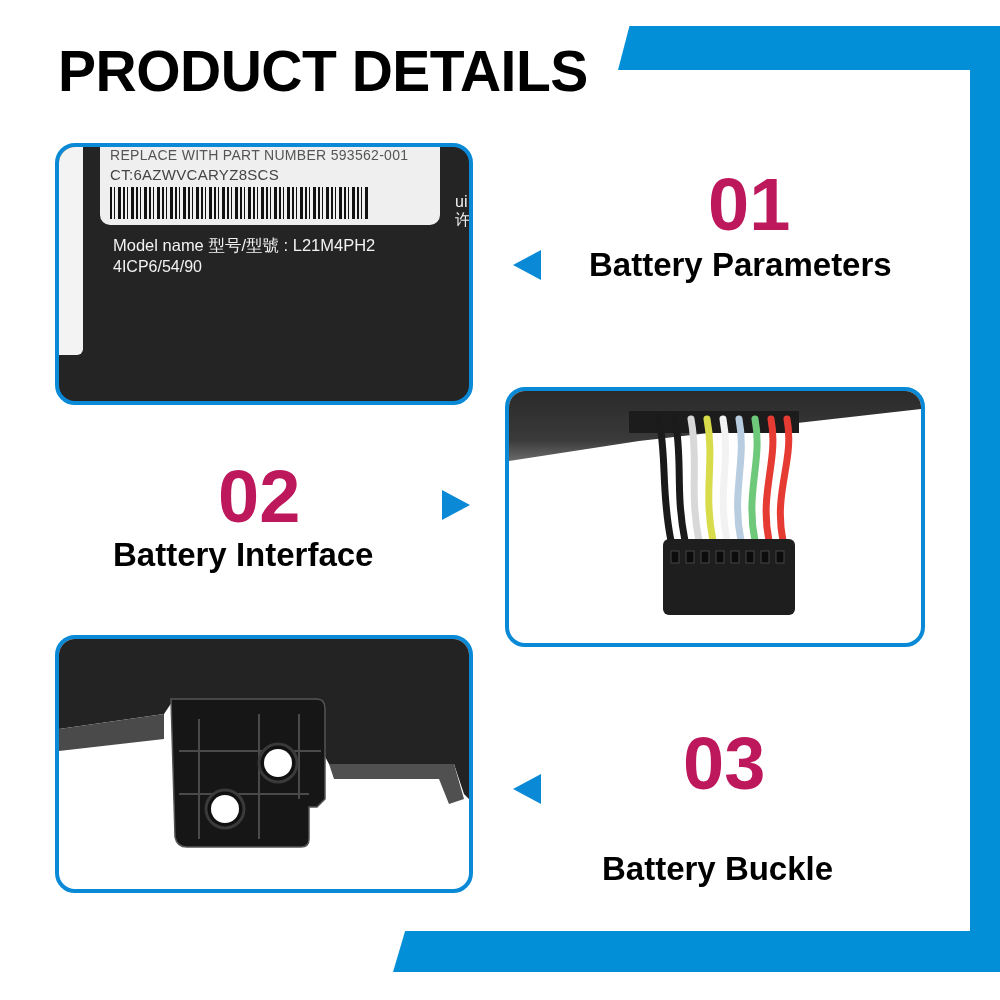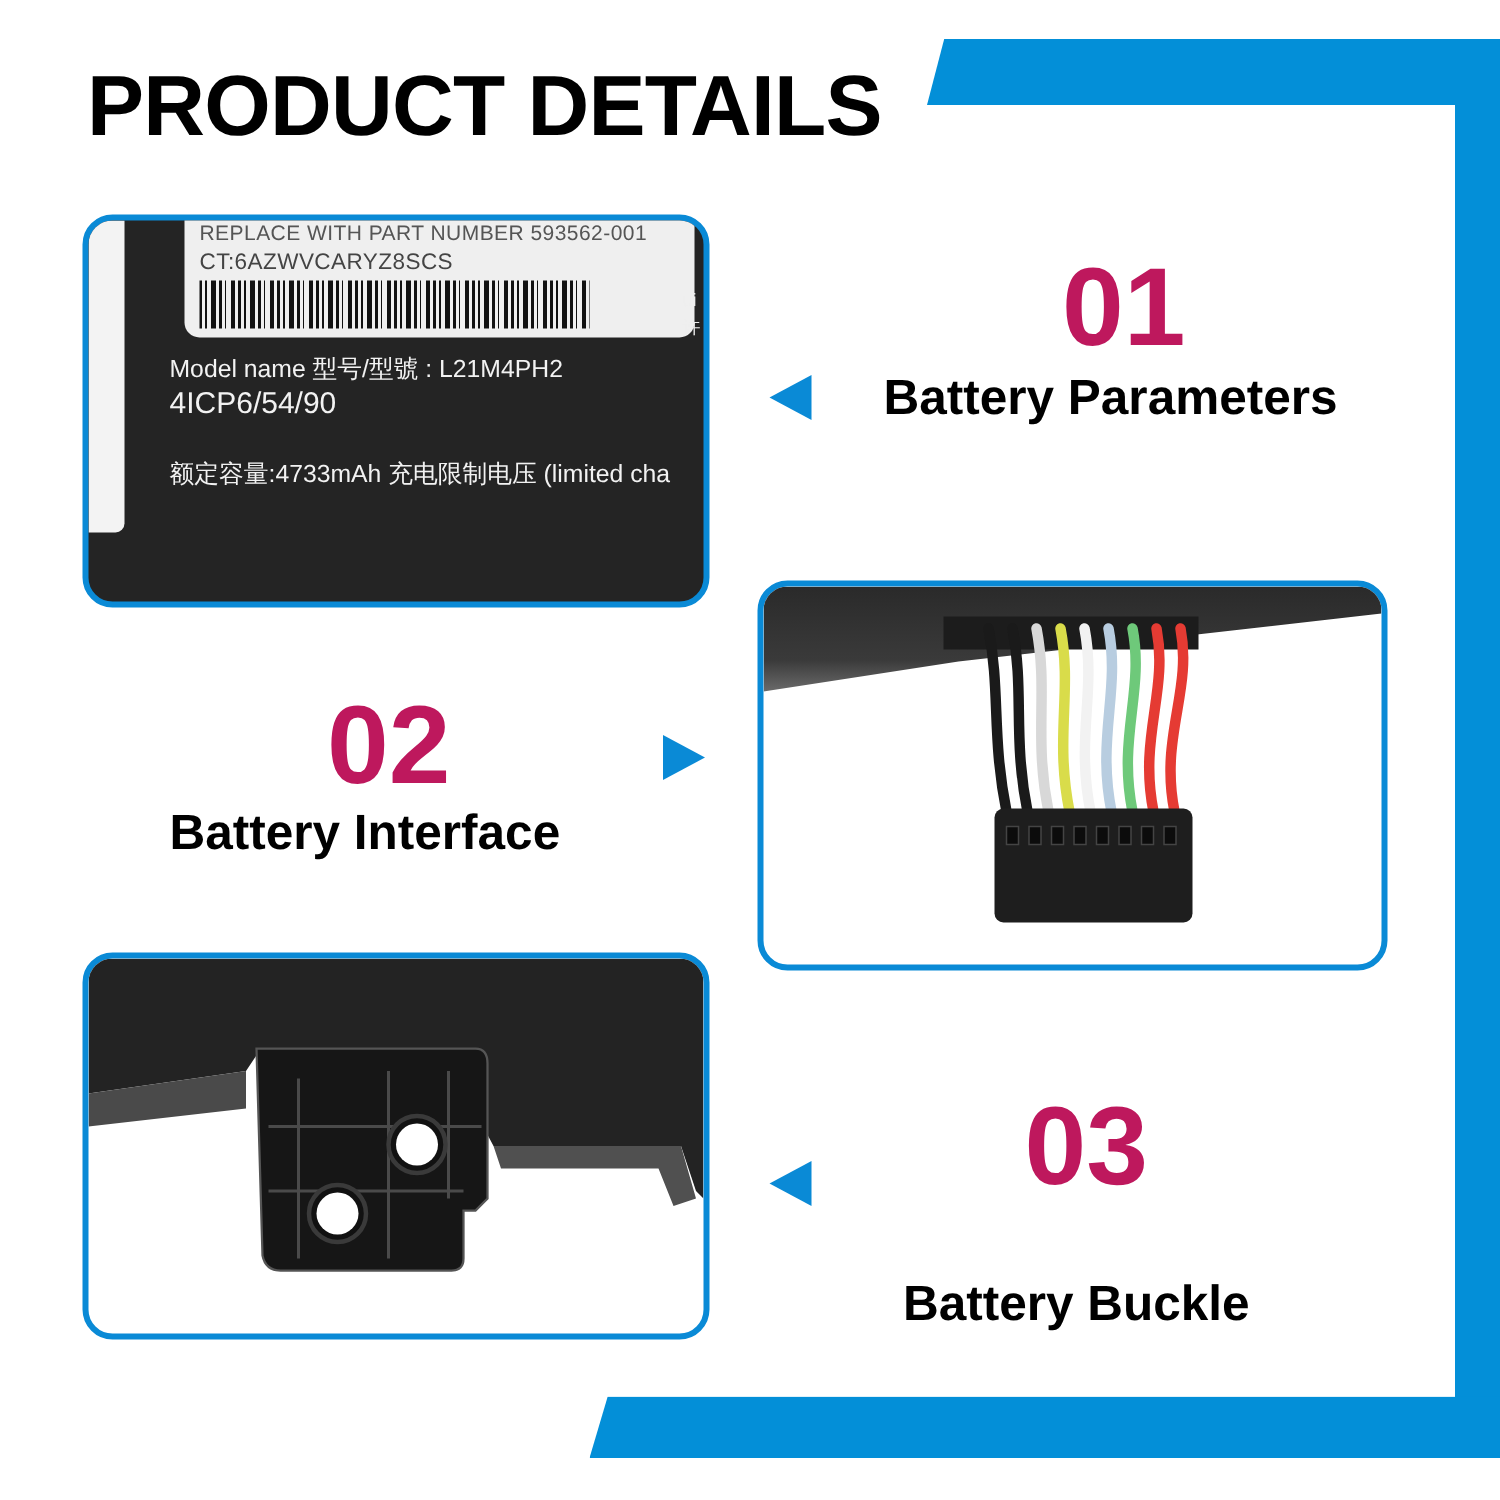--- a/index.html
+++ b/index.html
@@ -14,47 +14,46 @@
   .p1{left:55px;top:143px;width:418px;height:262px;background:#242424;}
   .p2{left:505px;top:387px;width:420px;height:260px;background:#fff;}
   .p3{left:55px;top:635px;width:418px;height:258px;background:#fff;}
   .num{font-size:74px;font-weight:bold;color:#be185d;line-height:1;white-space:nowrap;}
   .lbl{font-size:33px;font-weight:bold;color:#000;line-height:1;white-space:nowrap;}
   .arrow{width:0;height:0;border-top:15px solid transparent;border-bottom:15px solid transparent;}
   .arrow.left{border-right:28px solid #0a8ad6;}
   .arrow.right{border-left:28px solid #0a8ad6;}
   
   .notch{left:0;top:0;width:24px;height:208px;background:#f3f3f3;border-bottom-right-radius:6px;}
-  .label-sticker{left:64px;top:-6px;width:340px;height:84px;background:#efefef;border-radius:0 0 10px 10px;}
+  .label-sticker{left:41px;top:-6px;width:340px;height:84px;background:#efefef;border-radius:0 0 10px 10px;}
   .sticker-line{left:10px;font-size:14px;color:#555;white-space:nowrap;letter-spacing:0.3px;}
   .barcode{left:10px;top:46px;width:260px;height:32px;background:repeating-linear-gradient(90deg,#111 0 2px,#efefef 2px 4px,#111 4px 5px,#efefef 5px 8px,#111 8px 11px,#efefef 11px 13px);}
   .spec{left:54px;font-size:16.5px;color:#f2f2f2;white-space:nowrap;}
-  .edge-txt{left:396px;font-size:12px;color:#eee;white-space:nowrap;}
+  .edge-txt{left:396px;font-size:16px;color:#eee;white-space:nowrap;}
 </style>
 </head>
 <body>
 
 <div class="abs band-top"></div>
 <div class="abs band-right"></div>
 <div class="abs band-bottom"></div>
 
 <div class="abs title">PRODUCT DETAILS</div>
 
 <div class="abs panel p1">
   <div class="abs notch"></div>
   <div class="abs label-sticker">
     <div class="abs sticker-line" style="top:6px;">REPLACE WITH PART NUMBER   593562-001</div>
     <div class="abs sticker-line" style="top:25px;font-size:15px;color:#444;">CT:6AZWVCARYZ8SCS</div>
     <div class="abs barcode"></div>
   </div>
   <div class="abs edge-txt" style="top:46px;">ui</div>
   <div class="abs edge-txt" style="top:63px;">许</div>
   <div class="abs spec" style="top:88px;">Model name 型号/型號 :  L21M4PH2</div>
-  <div class="abs spec" style="top:111px;font-size:20px;">4ICP6/54/90</div>
-  <div class="abs spec" style="top:158px;">额定容量:4733mAh  充电限制电压  (limited cha</div>
+  <div class="abs spec" style="top:111px;font-size:16px;">4ICP6/54/90</div>
 </div>
 
 <div class="abs arrow left" style="left:513px;top:250px;"></div>
 <div class="abs num" style="left:708px;top:168px;">01</div>
 <div class="abs lbl" style="left:589px;top:248px;">Battery Parameters</div>
 
 <div class="abs num" style="left:218px;top:460px;">02</div>
 <div class="abs lbl" style="left:113px;top:538px;">Battery Interface</div>
 <div class="abs arrow right" style="left:442px;top:490px;"></div>
 

